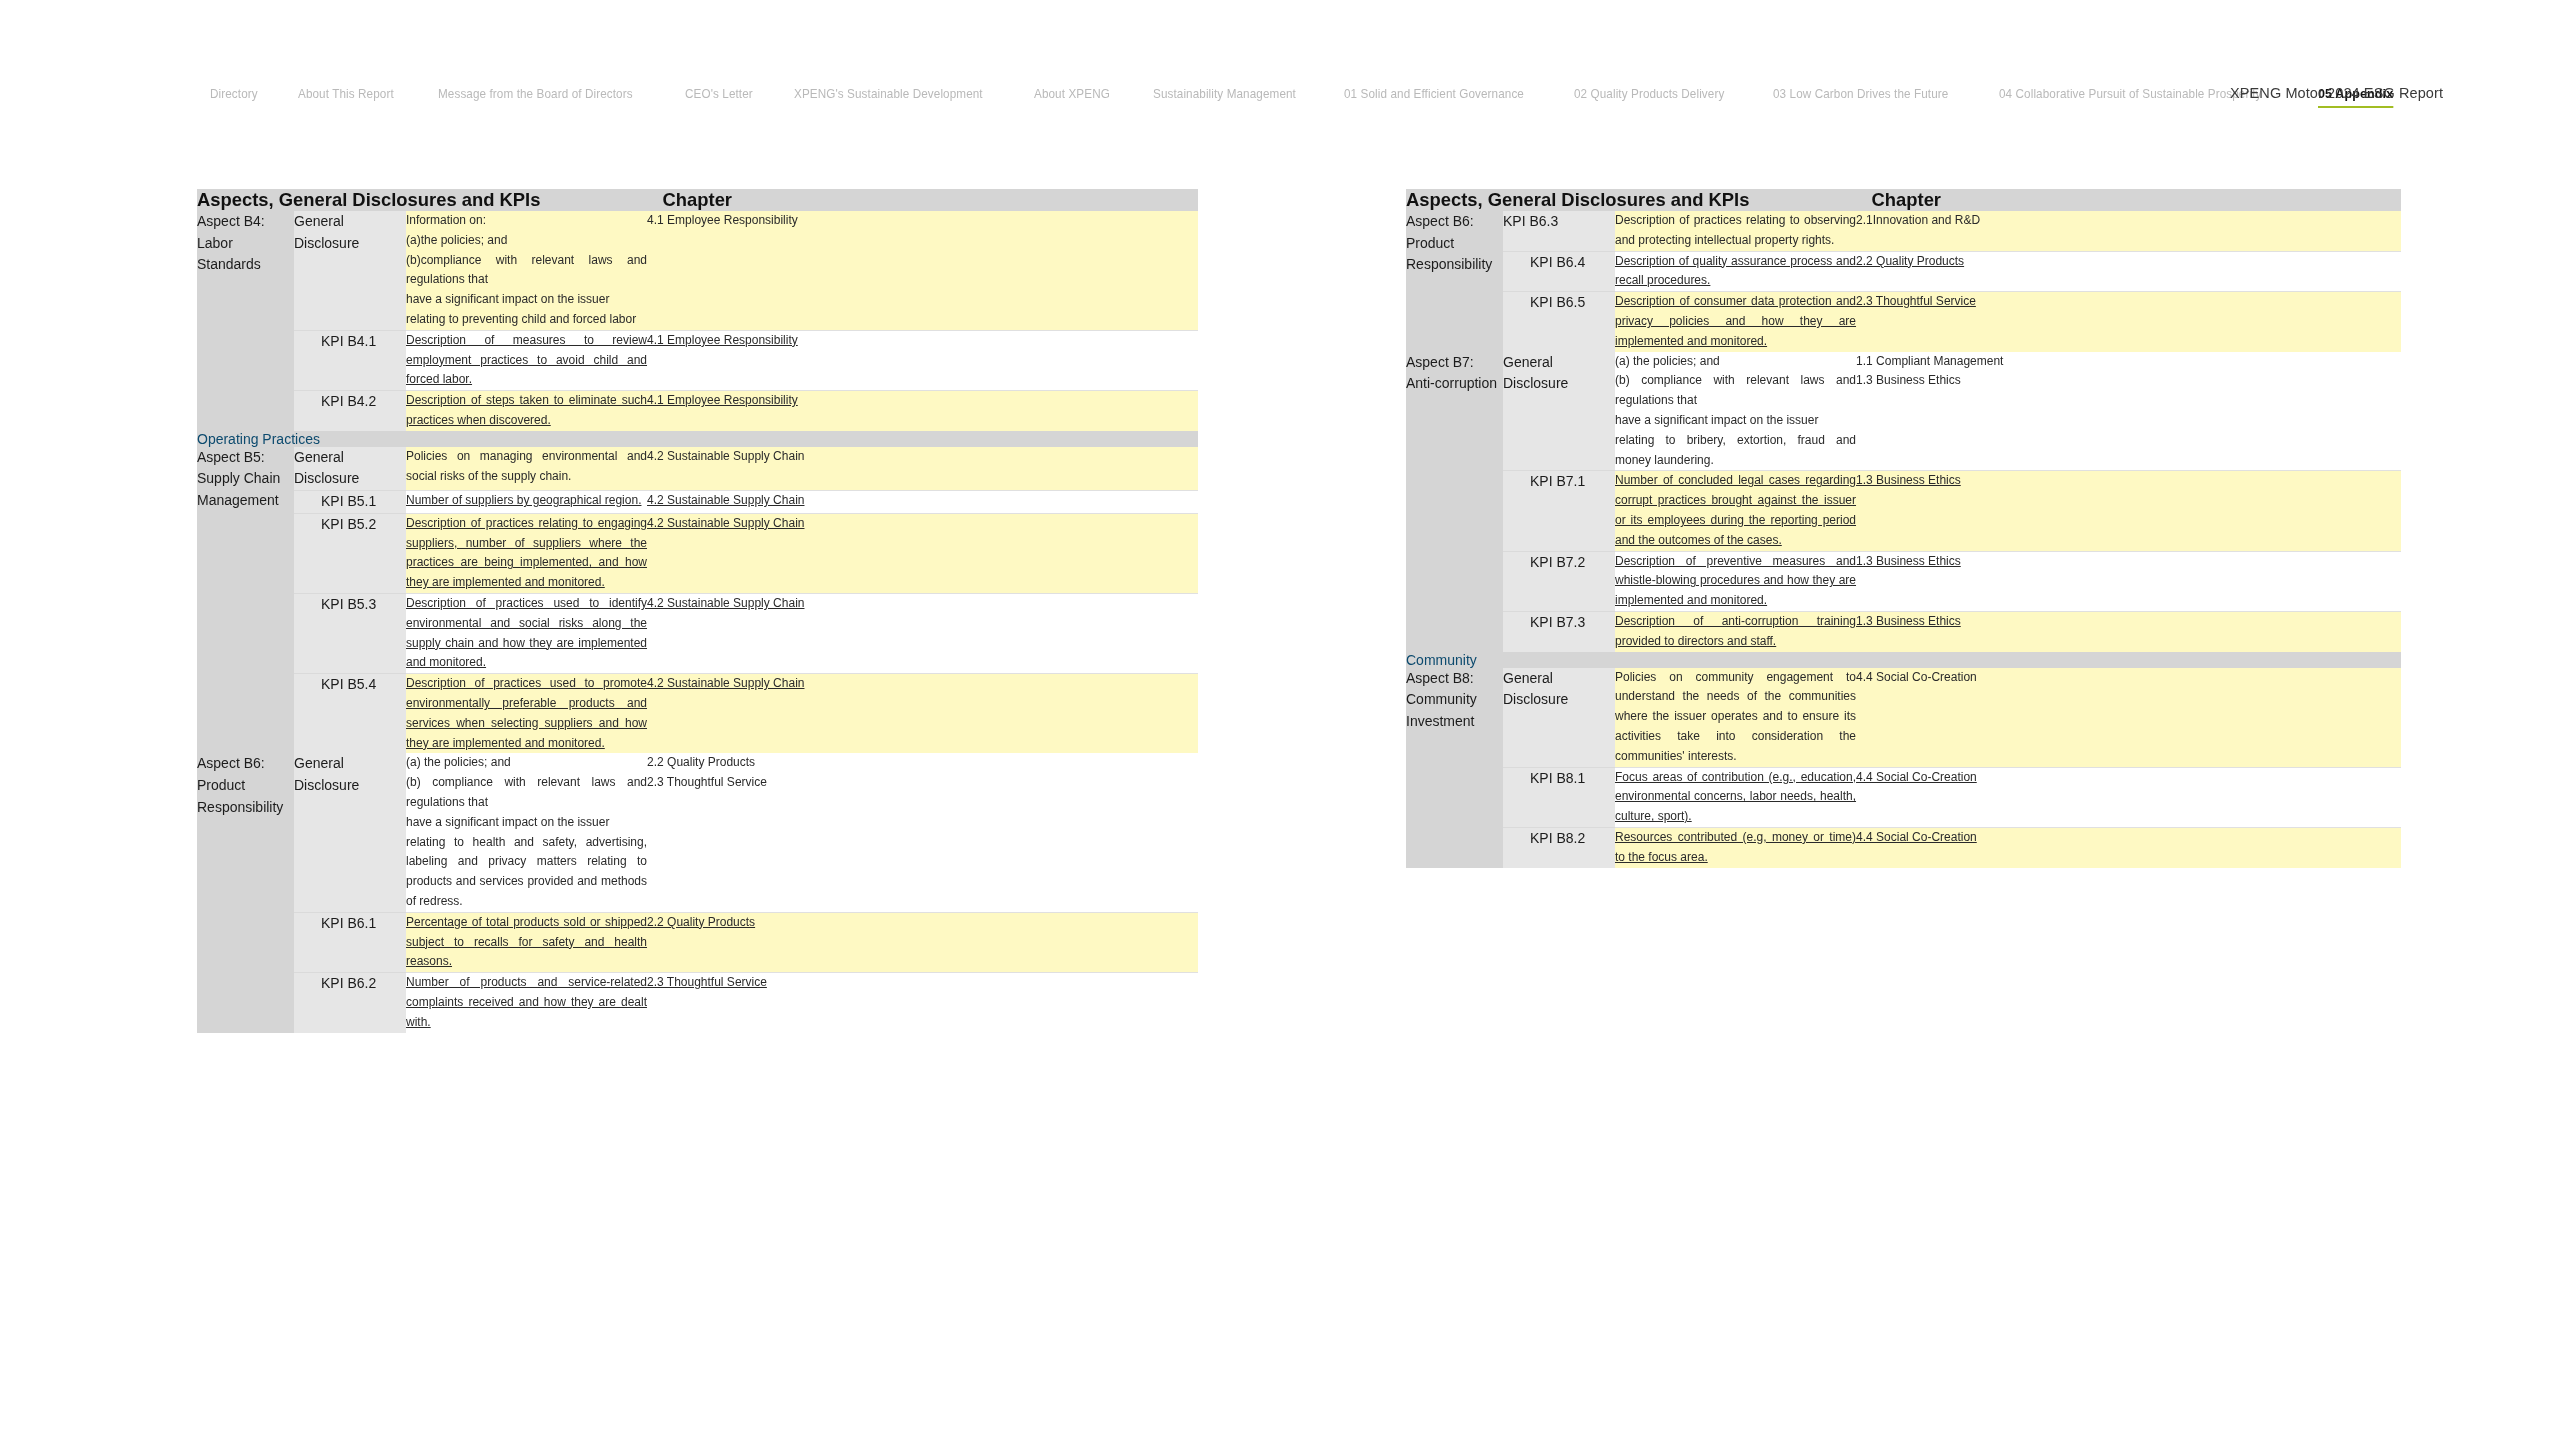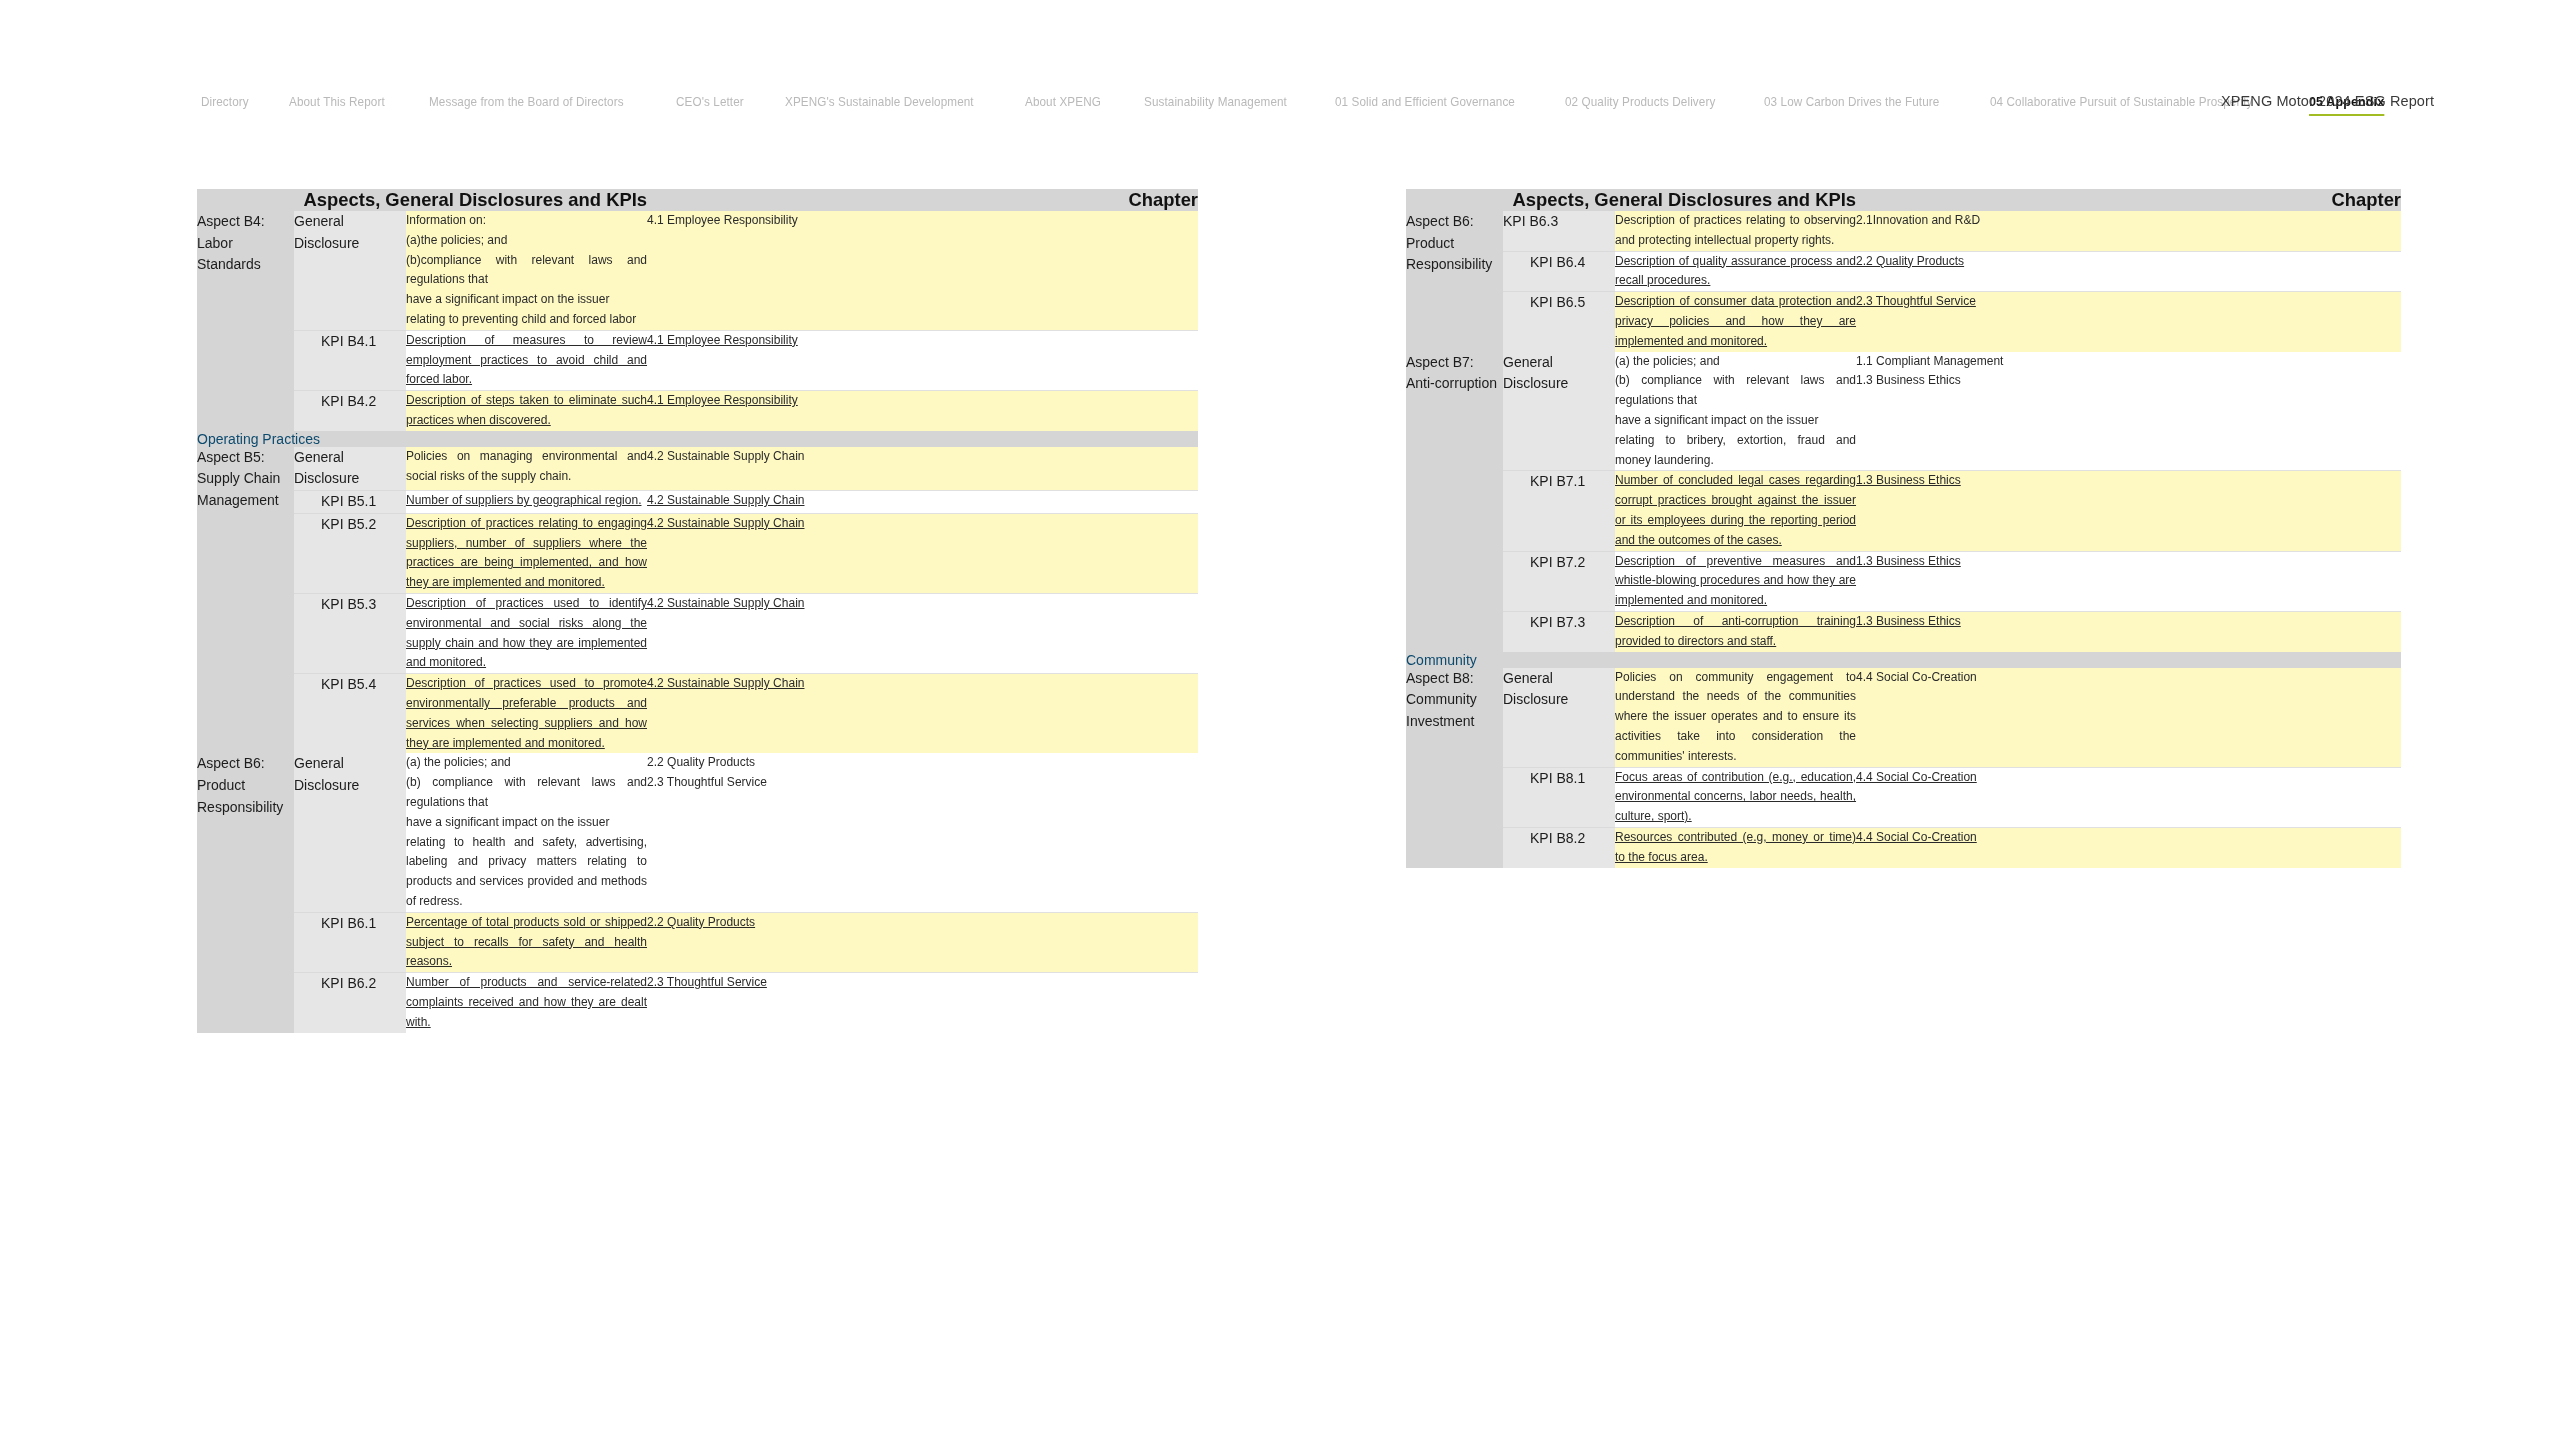--- a/index.html
+++ b/index.html
@@ -11,26 +11,25 @@
     width: 2576px;
     height: 1449px;
     font-family: "Liberation Sans", sans-serif;
     color: #1c1c1c;
     overflow: hidden;
   }
 
   
   .topnav {
     position: absolute;
-    left: 8px; top: 0;
+    left: 17px; top: 0;
     width: 2072px;
     height: 116px;
     display: flex;
     align-items: center;
-    margin-top: 8px;
   }
   .nav-links {
     position: absolute;
     left: 193px;
     top: 87px;
     display: flex;
     align-items: baseline;
     gap: 0;
     white-space: nowrap;
   }
@@ -86,21 +85,21 @@
     border: 0;
   }
 
   
   .hdr-cell {
     background: #d5d5d5;
     font-size: 18.4px;
     font-weight: bold;
     color: #111111;
     padding: 24px 0 23px 21px;
-    text-align: right;
+    text-align: left;
     border-bottom: 1px solid #cccccc;
   }
   .hdr-cell.chapter { padding-left: 15.5px; }
 
   
   .section-band {
     background: #d5d5d5;
     font-size: 14px;
     color: #0c4a6e;
     padding: 15.5px 0 15.5px 21px;

